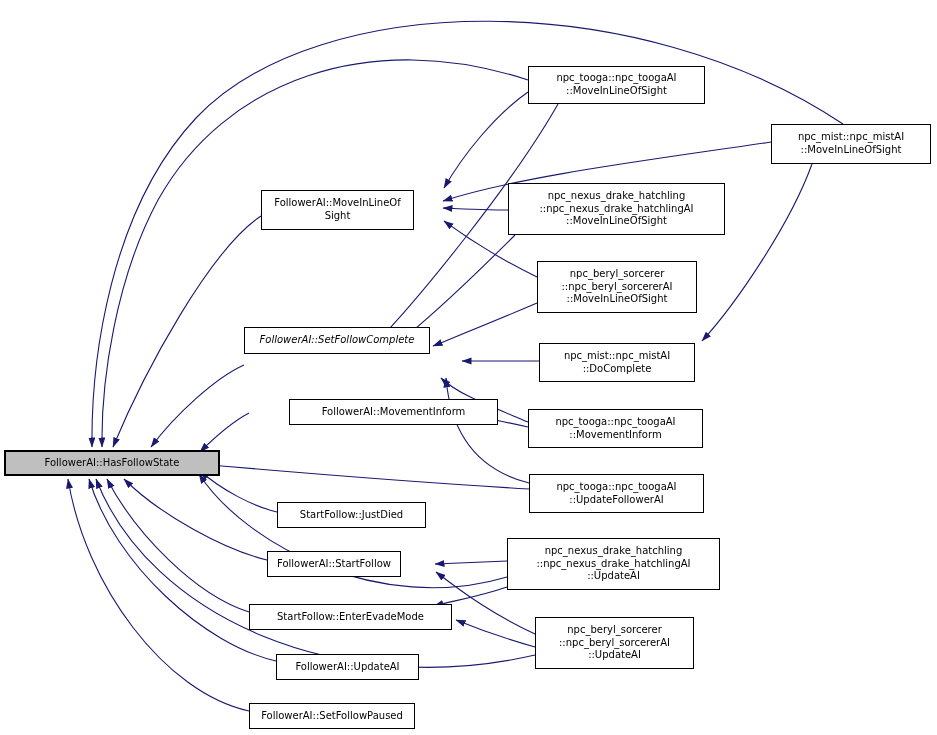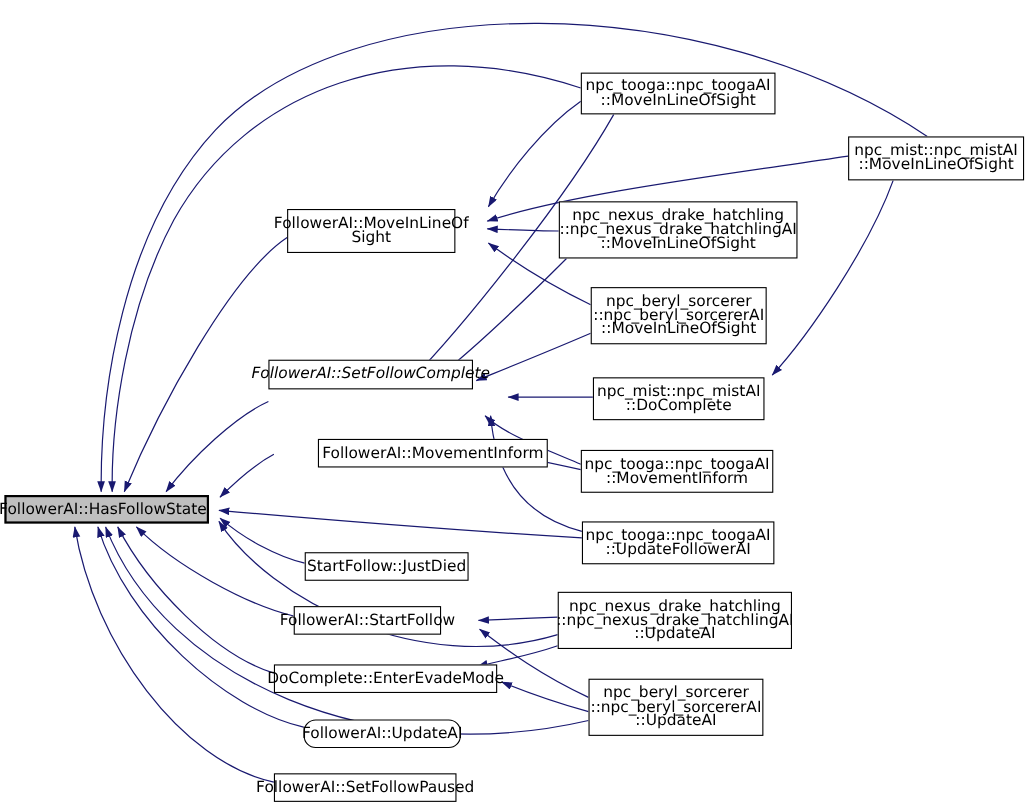--- a/index.html
+++ b/index.html
@@ -12,21 +12,21 @@
   }
   svg.edge-layer{position:absolute;left:0;top:0;width:937px;height:735px;}
   .node{
     position:absolute;
     background:#ffffff;
     border:1px solid #000000;
     box-sizing:border-box;
     display:flex;flex-direction:column;
     align-items:center;justify-content:center;
     text-align:center;
-    font-size:14px;line-height:12.6px;
+    font-size:10px;line-height:12.6px;
     color:#000000;
     cursor:pointer;
     white-space:nowrap;
   }
   .node.highlight{
     background:#bfbfbf;
     border:2px solid #000000;
   }
   .node .ln{pointer-events:none;}
 </style>
@@ -66,21 +66,21 @@
         <path d="M529,483 C470,468 450,425 446,378" marker-end="url(#arrow)"></path>
         <path d="M528,427 C505,422 482,417 461,413" marker-end="url(#arrow)"></path>
         <path d="M812,164 C790,225 735,305 702,341" marker-end="url(#arrow)"></path>
         <path d="M507,561 C483,562 460,563 435,564" marker-end="url(#arrow)"></path>
         <path d="M535,634 C492,614 462,592 436,572" marker-end="url(#arrow)"></path>
         <path d="M507,587 C478,597 452,601 434,606" marker-end="url(#arrow)"></path>
         <path d="M535,647 C503,638 478,629 456,620" marker-end="url(#arrow)"></path>
       </g>
   </svg>
   <div id="node-group">
-      <div class="node highlight" style="left: 4px; top: 450px; width: 186px; height: 26px; align-items: flex-end;">
+      <div class="node highlight" style="left: 4px; top: 450px; width: 216px; height: 26px;">
         <div class="ln">FollowerAI::HasFollowState</div>
       </div>
       <div class="node" style="left: 528px; top: 66px; width: 177px; height: 38px;">
         <div class="ln">npc_tooga::npc_toogaAI</div>
         <div class="ln">::MoveInLineOfSight</div>
       </div>
       <div class="node" style="left: 771px; top: 124px; width: 160px; height: 40px;">
         <div class="ln">npc_mist::npc_mistAI</div>
         <div class="ln">::MoveInLineOfSight</div>
       </div>
@@ -121,27 +121,27 @@
       </div>
       <div class="node" style="left: 267px; top: 551px; width: 134px; height: 26px;">
         <div class="ln">FollowerAI::StartFollow</div>
       </div>
       <div class="node" style="left: 507px; top: 538px; width: 213px; height: 52px;">
         <div class="ln">npc_nexus_drake_hatchling</div>
         <div class="ln">::npc_nexus_drake_hatchlingAI</div>
         <div class="ln">::UpdateAI</div>
       </div>
       <div class="node" style="left: 249px; top: 604px; width: 203px; height: 26px;">
-        <div class="ln">DoComplete::EnterEvadeMode</div>
+        <div class="ln">StartFollow::EnterEvadeMode</div>
       </div>
       <div class="node" style="left: 535px; top: 617px; width: 159px; height: 52px;">
         <div class="ln">npc_beryl_sorcerer</div>
         <div class="ln">::npc_beryl_sorcererAI</div>
         <div class="ln">::UpdateAI</div>
       </div>
-      <div class="node" style="left: 276px; top: 654px; width: 143px; height: 26px; border-radius: 11px;">
+      <div class="node" style="left: 276px; top: 654px; width: 143px; height: 26px;">
         <div class="ln">FollowerAI::UpdateAI</div>
       </div>
       <div class="node" style="left: 249px; top: 703px; width: 166px; height: 26px;">
         <div class="ln">FollowerAI::SetFollowPaused</div>
       </div>
     </div>
 </div>
 
 </body></html>

